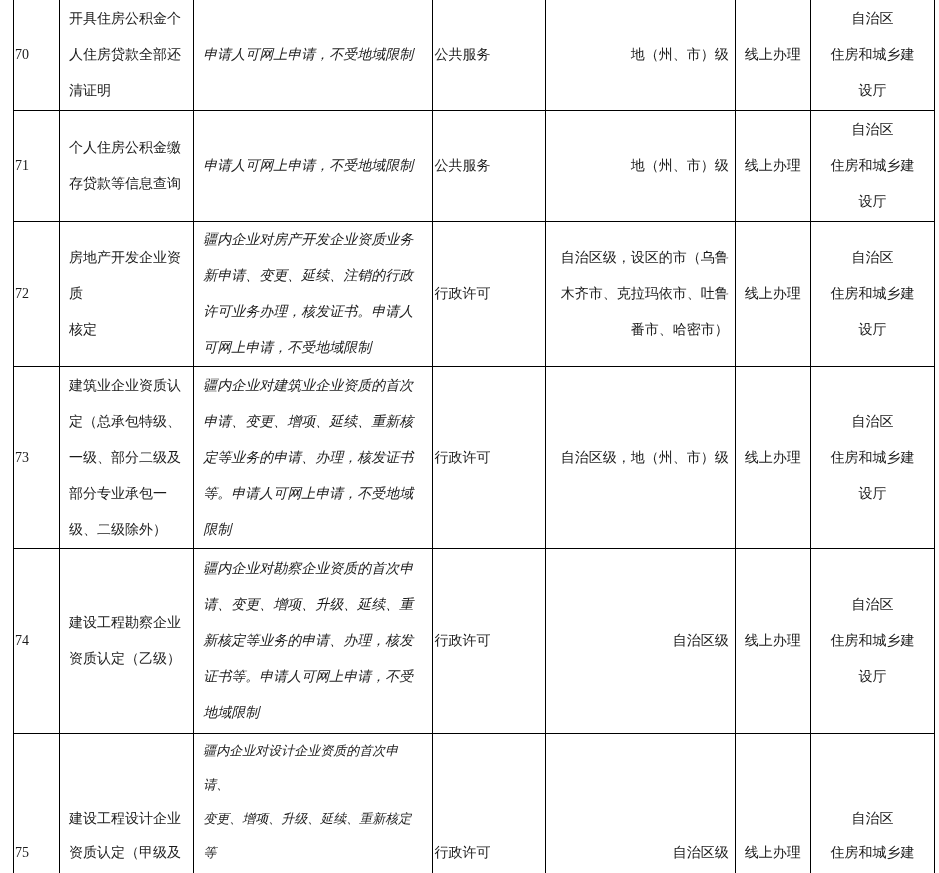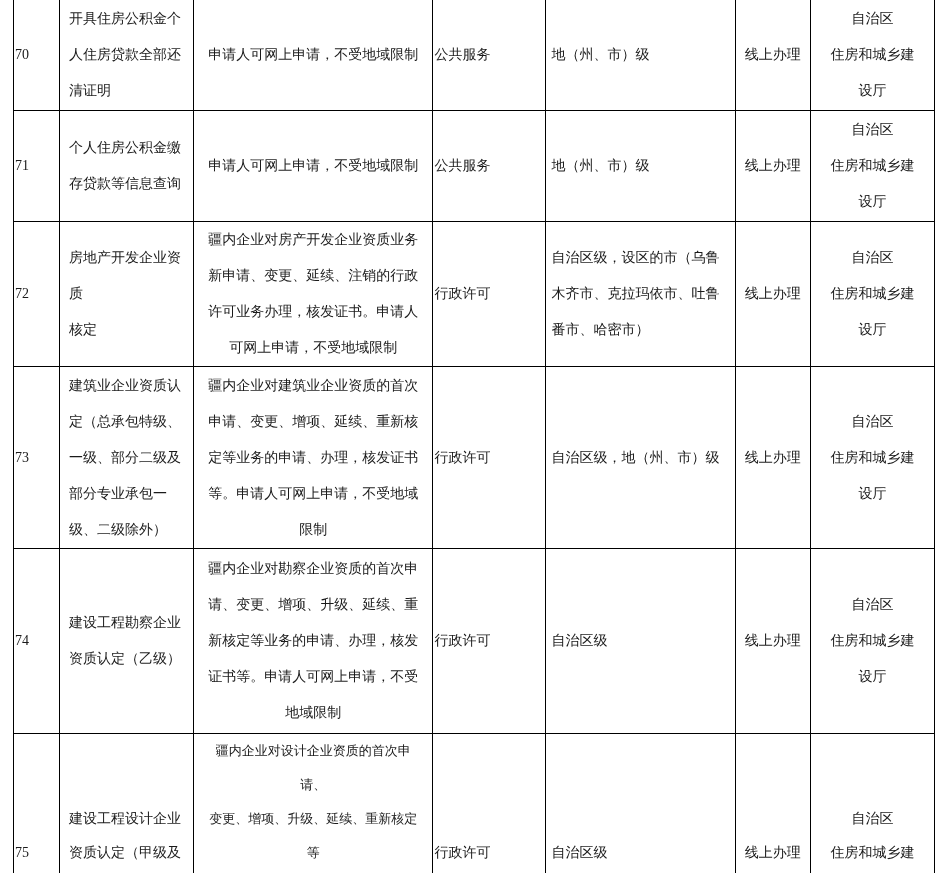--- a/index.html
+++ b/index.html
@@ -26,23 +26,23 @@
     line-height: 36px;
     color: #1a1a1a;
     overflow: hidden;
     padding: 1px;
   }
   
   .doc-table tr.row-first td { border-top: none; }
 
   .c-no     { text-align: left; }
   .c-name   { text-align: left; padding: 0 9px !important; }
-  .c-desc   { text-align: center; padding: 0 9px !important; }
+  .c-desc   { text-align: left; padding: 0 9px !important; font-style: italic; }
   .c-type   { }
-  .c-level  { text-align: left; padding: 0 6px !important; margin-left: 16px; }
+  .c-level  { text-align: right; padding: 0 6px !important; margin-left: 16px; }
   .c-method { text-align: center; margin-top: 16px; }
   .c-dept   { text-align: center; }
 
   tr.row-70 { height: 108px; }
   tr.row-71 { height: 105px; }
   tr.row-72 { height: 145px; }
   tr.row-73 { height: 182px; }
   tr.row-74 { height: 185px; }
   tr.row-75 { height: 137px; }
   tr.row-75 td { line-height: 34px; }

